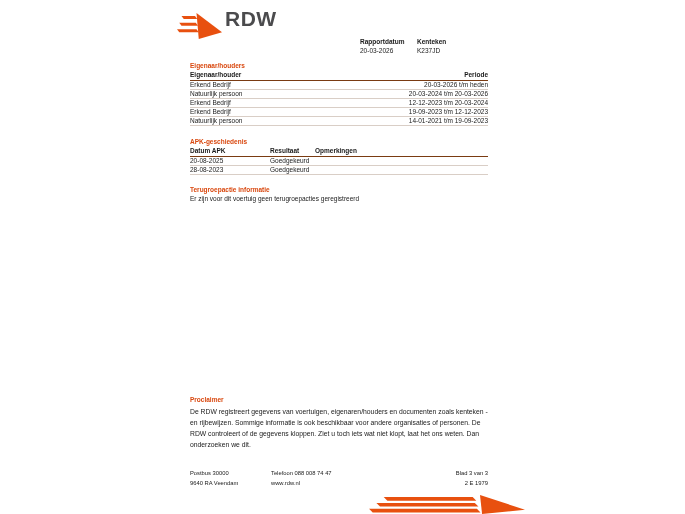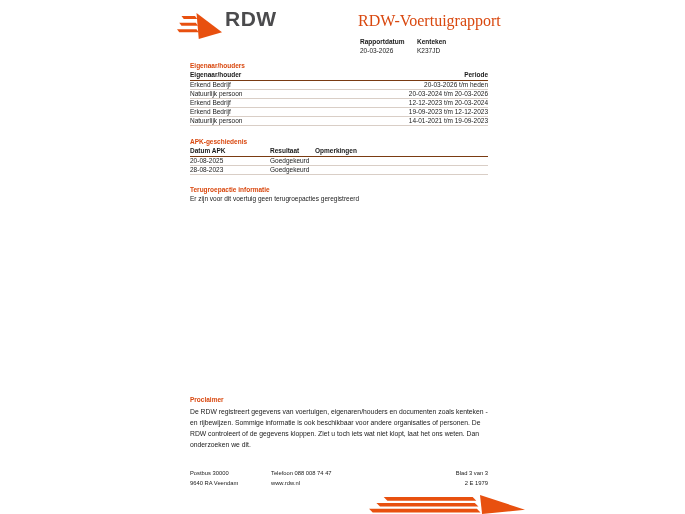--- a/index.html
+++ b/index.html
@@ -59,21 +59,20 @@
   <div class="logo-mark">
     <svg viewBox="0 0 120 70" preserveAspectRatio="none" aria-hidden="true">
       <polygon class="ls" points="52,0 120,52 58,70"></polygon>
       <polygon class="ls" points="12,8 48,8 54,16 18,16"></polygon>
       <polygon class="ls" points="6,26 50,26 56,34 12,34"></polygon>
       <polygon class="ls" points="0,44 52,44 58,52 6,52"></polygon>
     </svg>
   </div>
   <div class="logo-word">RDW</div>
 
-  <div class="doc-title">RDW-Voertuigrapport</div>
 
   <div class="meta">
     <div class="col">
       <div class="lbl">Rapportdatum</div>
       <div>20-03-2026</div>
     </div>
     <div class="col">
       <div class="lbl">Kenteken</div>
       <div>K237JD</div>
     </div>

